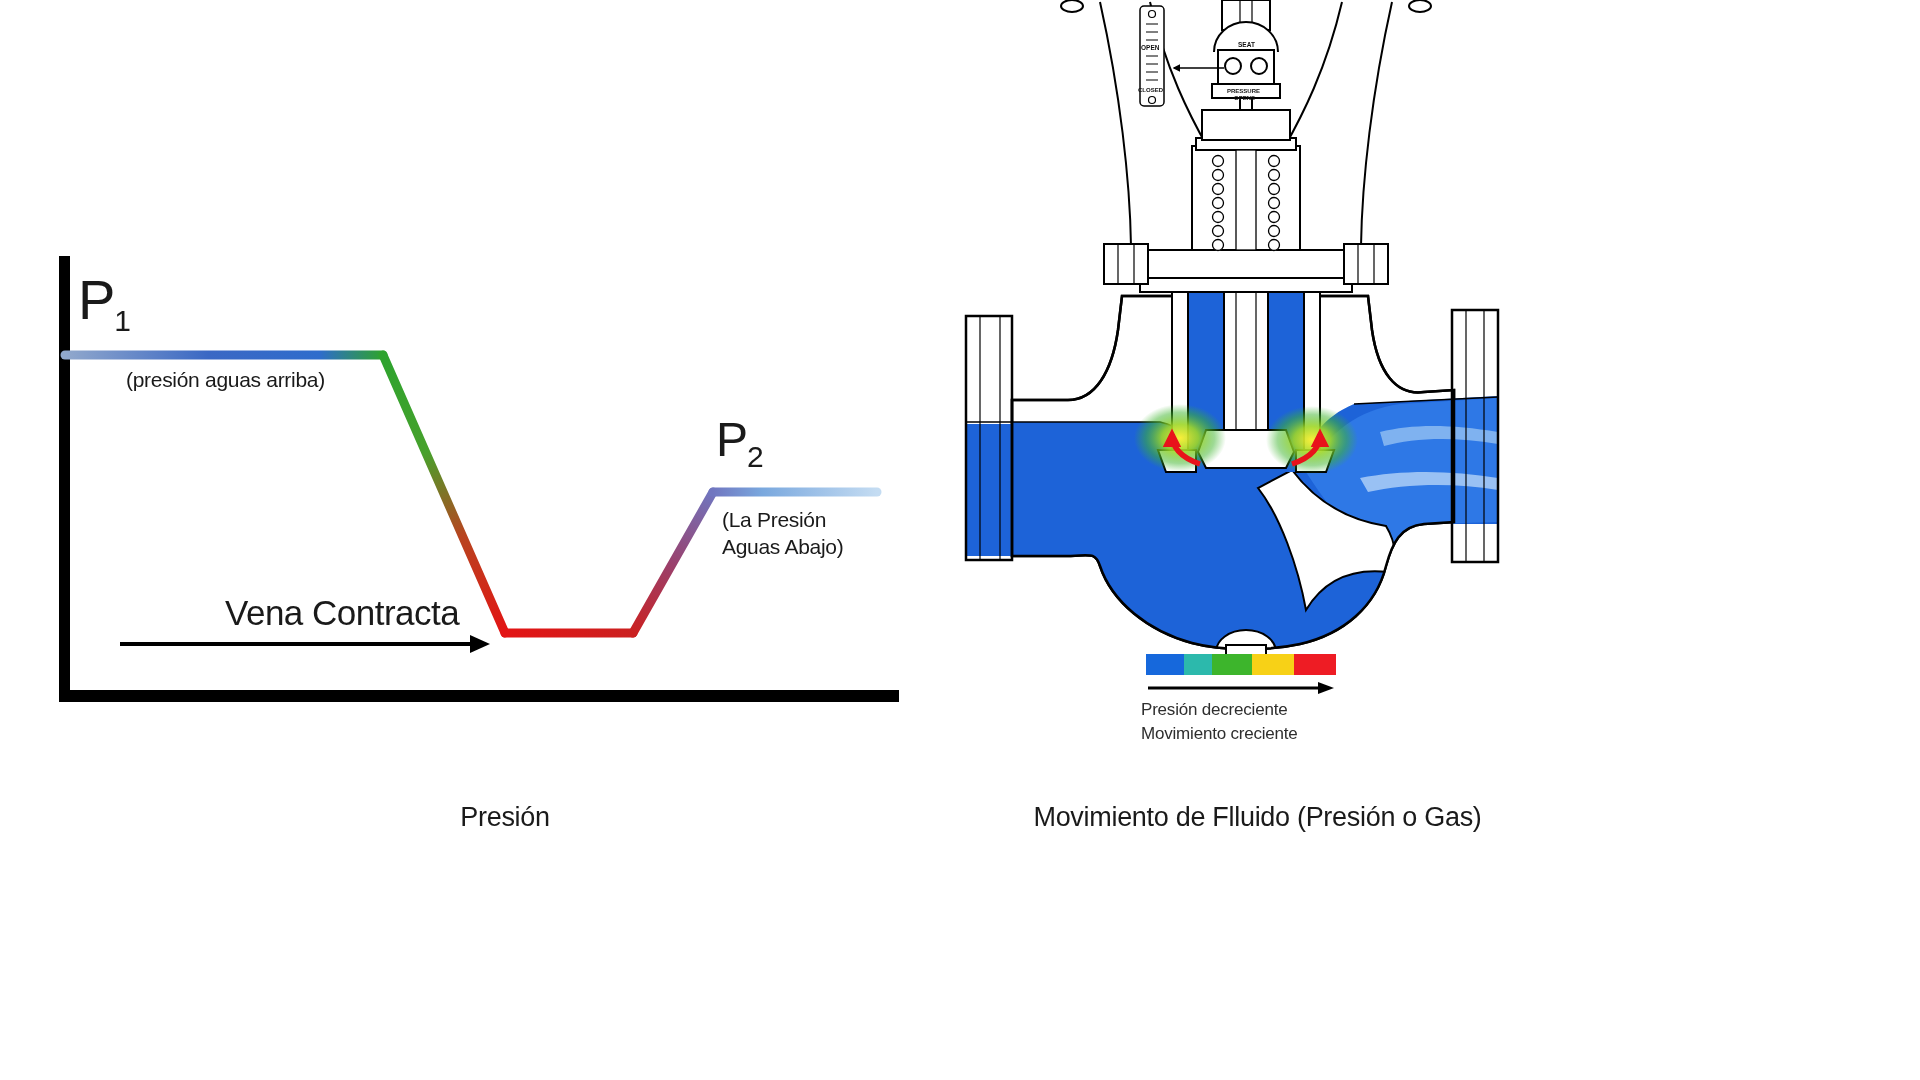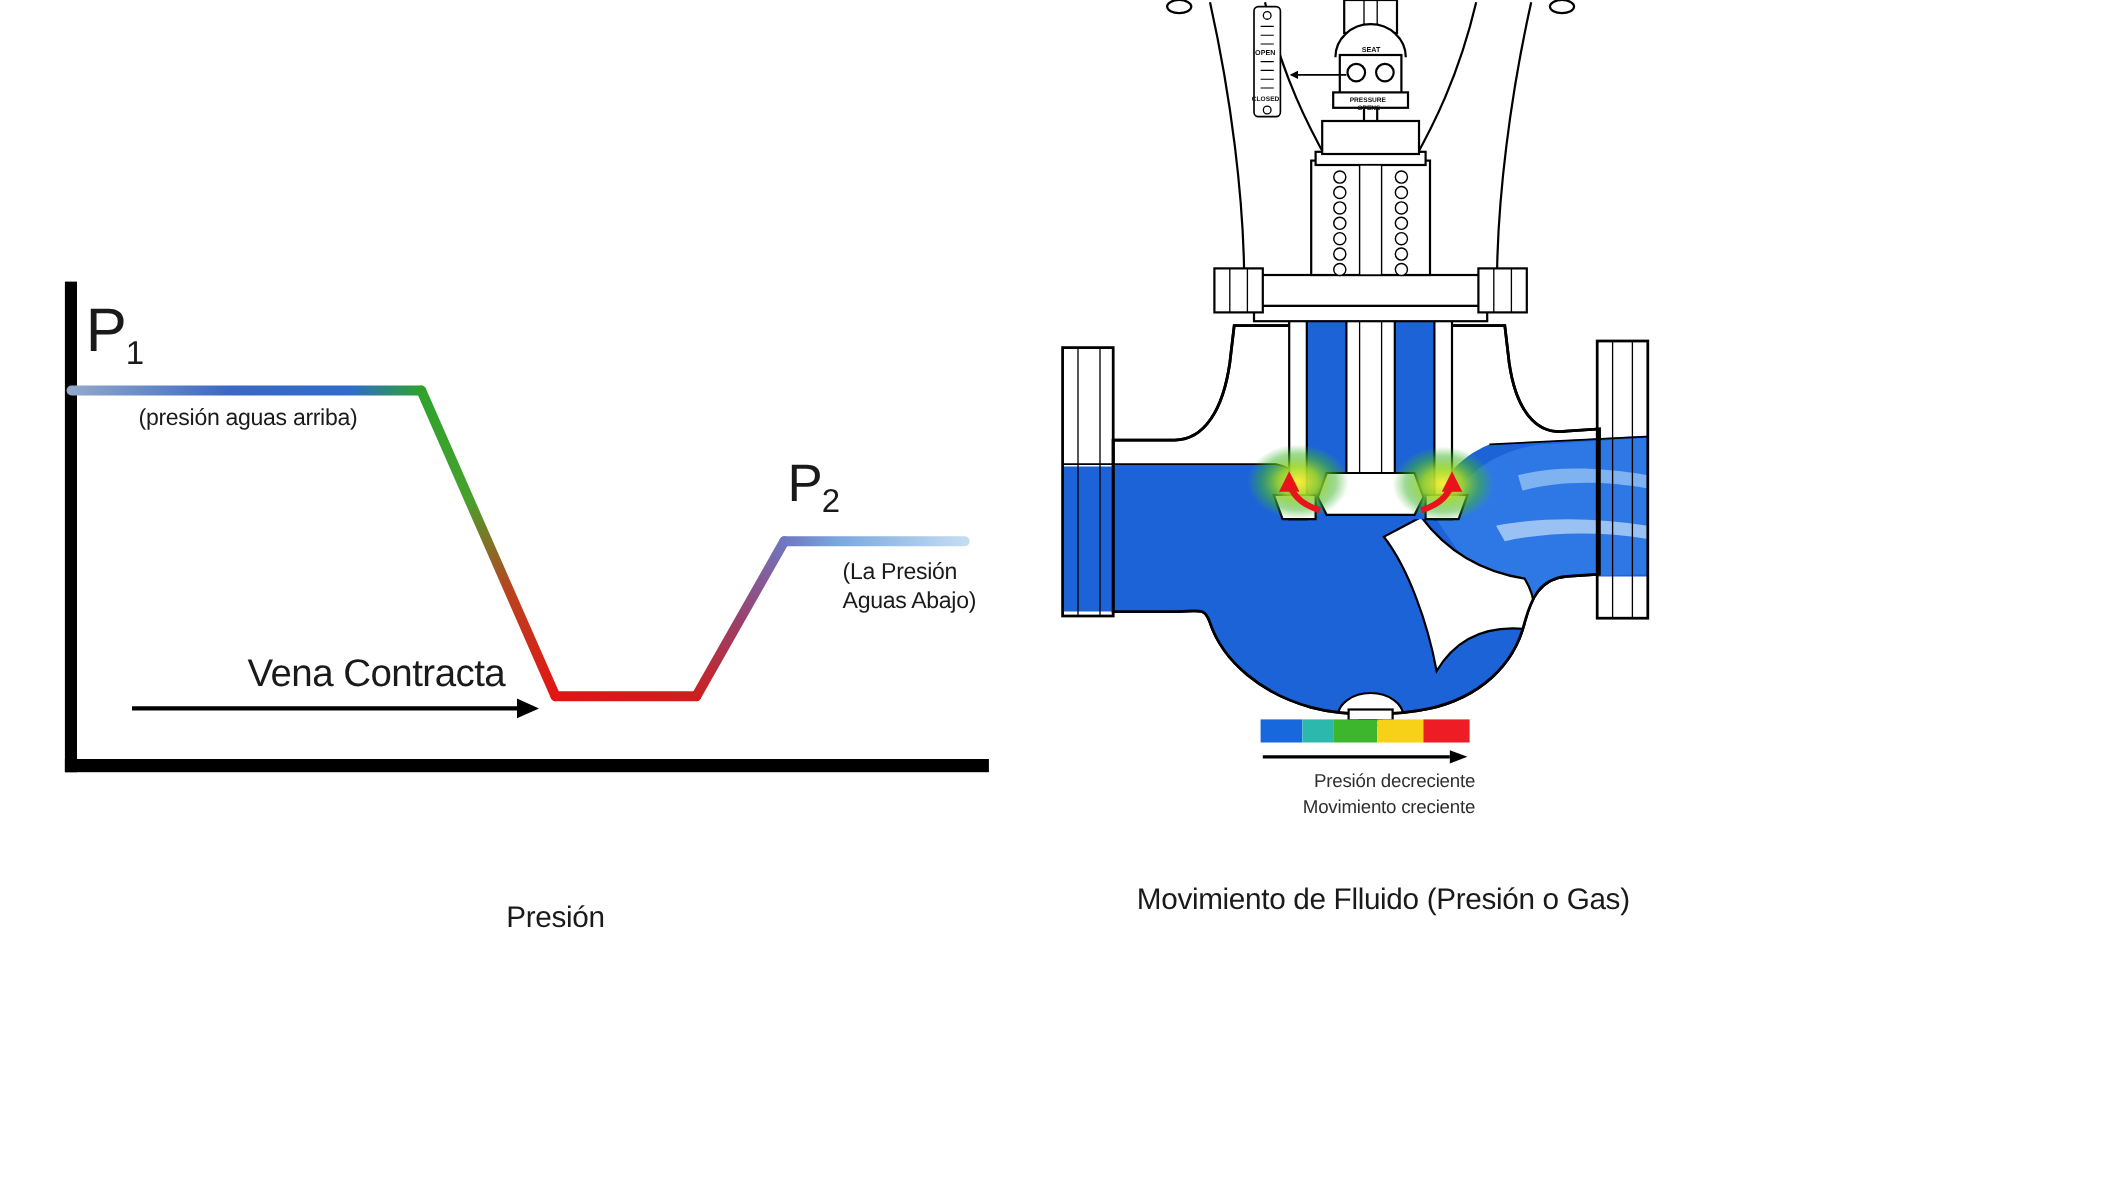--- a/index.html
+++ b/index.html
@@ -3,24 +3,24 @@
 <meta charset="utf-8">
 <style>
   html,body{margin:0;padding:0;background:#fff;}
   #canvas{position:relative;width:1724px;height:1080px;background:#fff;overflow:hidden;
           font-family:"Liberation Sans",sans-serif;color:#111;}
   .abs{position:absolute;}
   .psym{font-size:56px;letter-spacing:-1px;color:#1a1a1a;line-height:1;}
   .psym sub{font-size:30px;}
   .p2sym{font-size:48px;}
   .smallcap{font-size:21px;color:#1a1a1a;letter-spacing:-0.3px;}
-  .twoline{line-height:27px;margin-left:44px;}
+  .twoline{line-height:27px;}
   .vena{font-size:35px;letter-spacing:-0.5px;color:#1a1a1a;}
   .caption{font-size:27px;color:#1a1a1a;text-align:center;letter-spacing:-0.3px;}
-  .legendtxt{font-size:17px;color:#2e2e2e;text-align:right;letter-spacing:-0.2px;}
+  .legendtxt{font-size:17px;color:#2e2e2e;text-align:left;letter-spacing:-0.2px;}
   .legendbar{display:flex;height:21px;}
   .legendbar span{display:block;height:100%;}
   svg text{font-family:"Liberation Sans",sans-serif;}
 </style>
 </head>
 <body>
 
 <div id="canvas">
 
   <svg class="abs" style="left:0;top:0;" width="940" height="760" viewBox="0 0 940 760">
@@ -78,21 +78,21 @@
   <div class="abs psym p2sym" style="left:716px;top:416px;">
     <span>P</span><sub>2</sub>
   </div>
   <div class="abs smallcap twoline" style="left:722px;top:506px;">
     <div>(La Presión</div>
     <div>Aguas Abajo)</div>
   </div>
 
   <div class="abs vena" style="left:177px;top:593px;margin-left:48px;">Vena Contracta</div>
 
-  <div class="abs caption" style="left:355px;top:819px;width:300px;">Presión</div>
+  <div class="abs caption" style="left:355px;top:802px;width:300px;">Presión</div>
 
   <svg class="abs" style="left:940px;top:0;" width="600" height="660" viewBox="940 0 600 660">
     <defs>
       <path id="bp" d="M 1012,400 L 1068,400 C 1095,400 1112,372 1118,330 L 1122,296 L 1368,296 L 1372,330
                        C 1378,372 1396,396 1424,392 L 1454,390 L 1454,522 L 1424,524
                        C 1400,526 1392,544 1386,566 C 1376,606 1344,634 1300,644
                        C 1268,651 1222,651 1192,643 C 1148,631 1112,602 1100,566
                        C 1095,551 1090,556 1064,556 L 1012,556 Z"></path>
       <clipPath id="bodyClip">
         <use href="#bp"></use>

